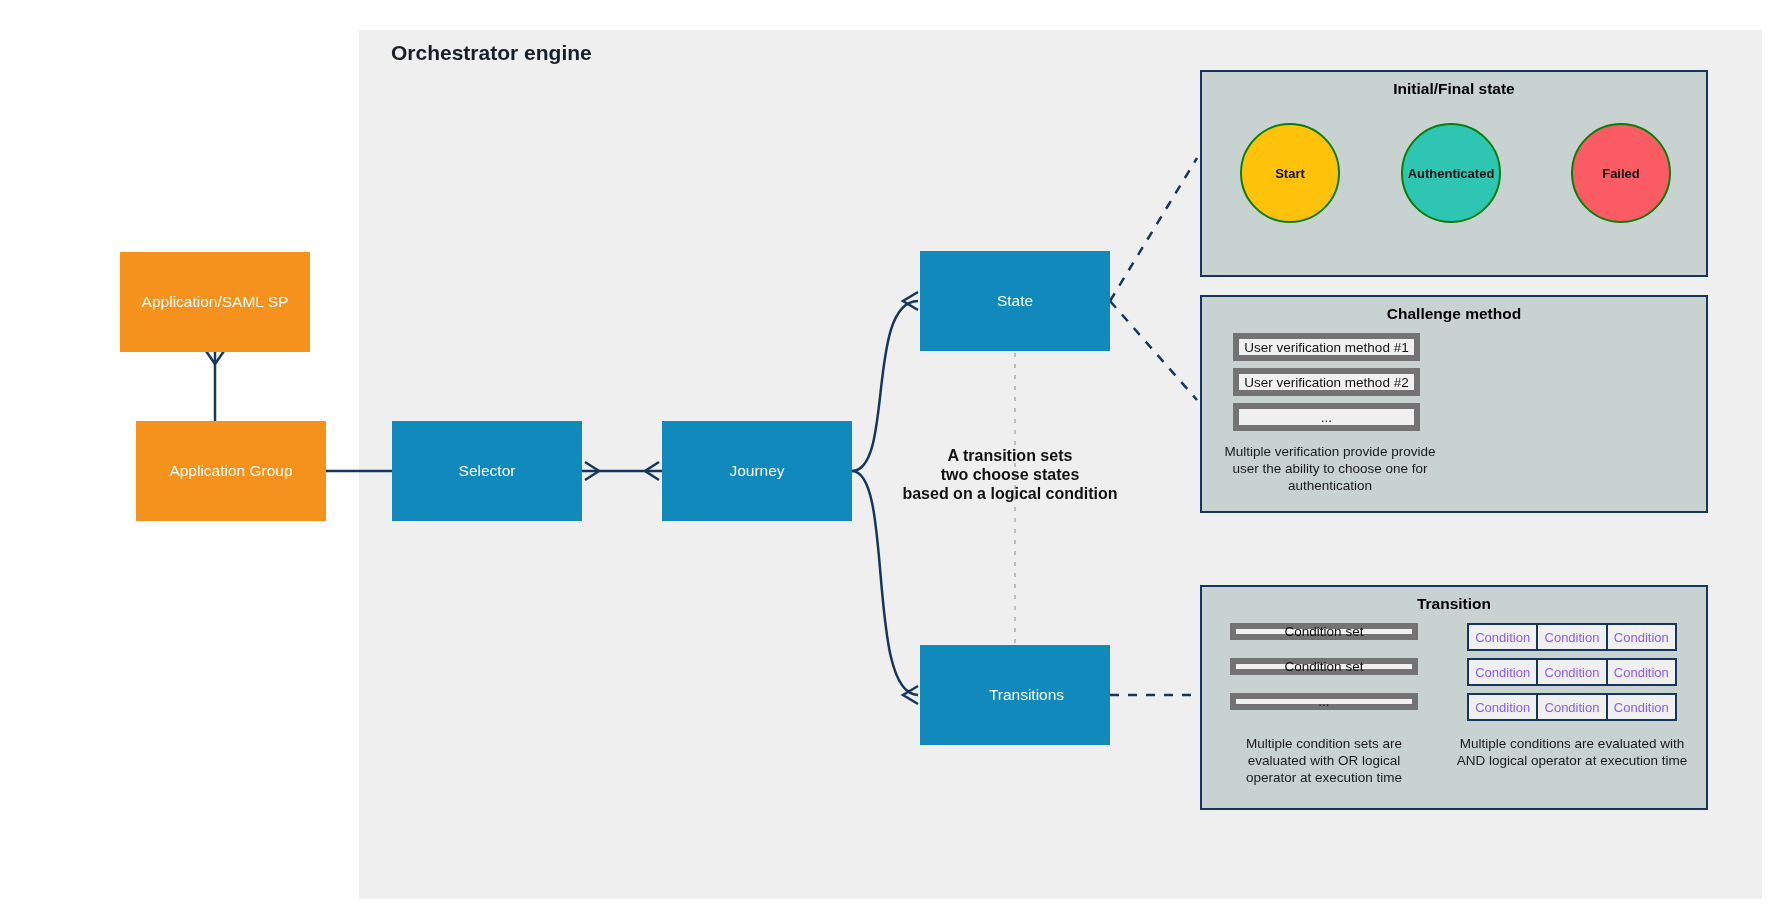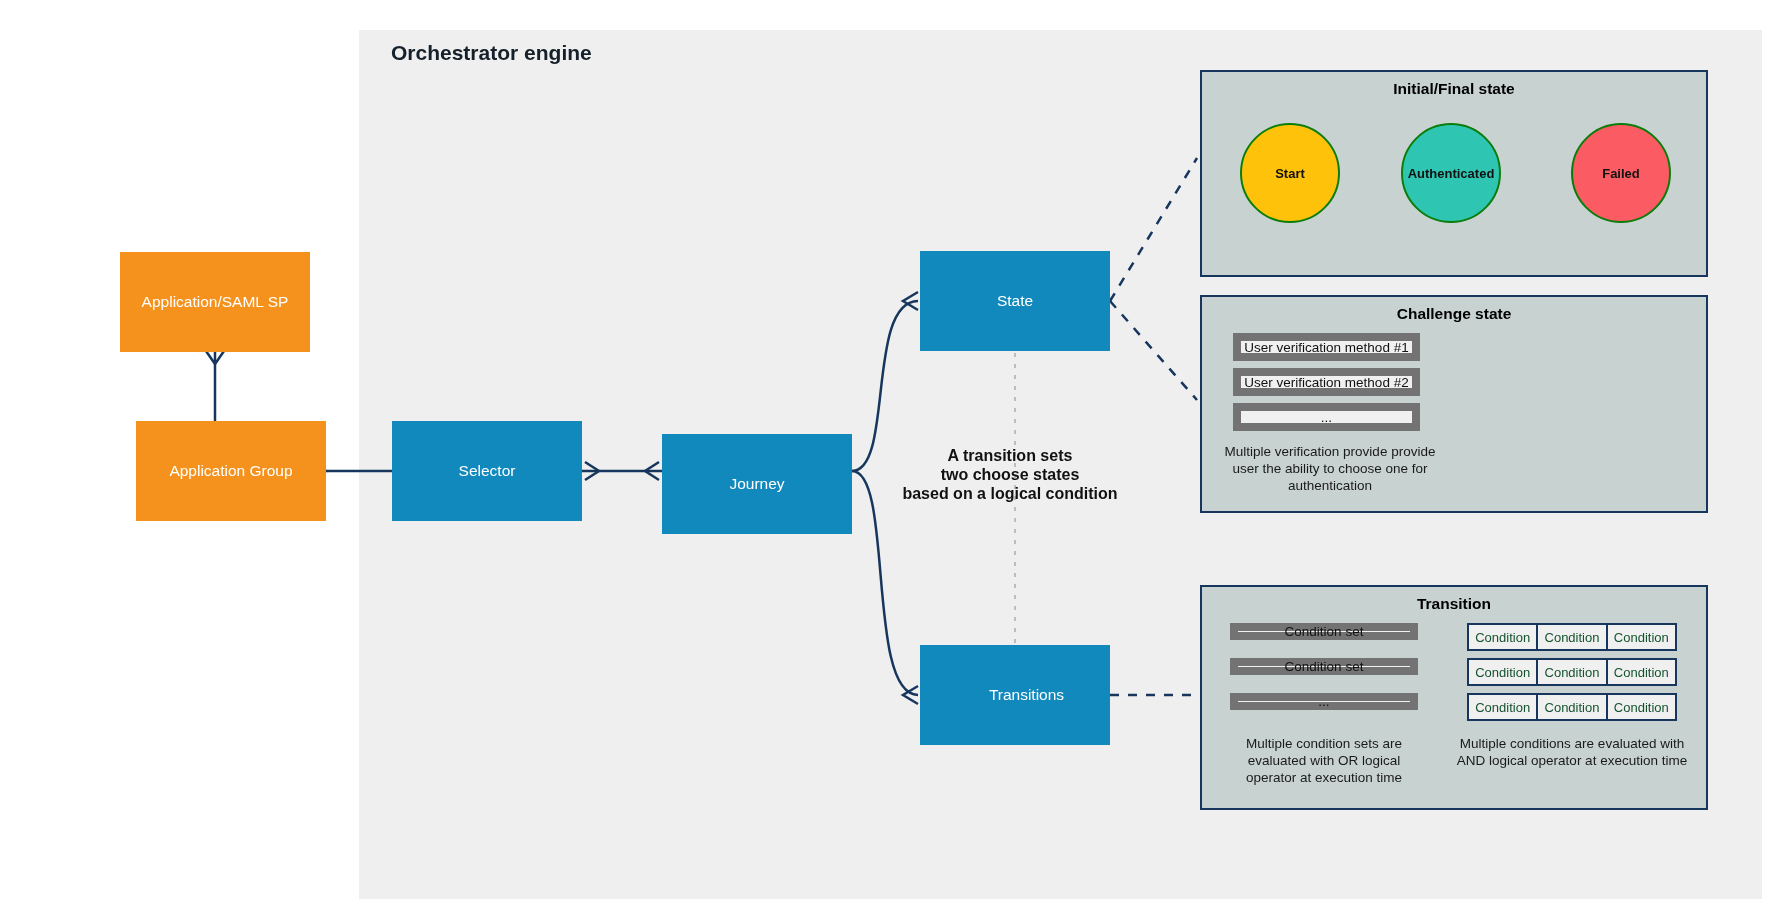--- a/index.html
+++ b/index.html
@@ -10,53 +10,53 @@
   .canvas-bg { position:absolute; left:359px; top:30px; width:1403px; height:869px; background:#efefef; }
   .stage-title { position:absolute; left:391px; top:41px; font-size:21px; font-weight:bold; color:#15202b; }
 
   .node { position:absolute; width:190px; height:100px; display:flex; align-items:center; justify-content:center;
           color:#ffffff; font-size:15.5px; }
   .node.orange { background:#f5921e; }
   .node.blue   { background:#1289bd; }
   #node-app-saml    { left:120px; top:252px; }
   #node-app-group   { left:120px; top:421px;margin-left:16px; }
   #node-selector    { left:392px; top:421px; }
-  #node-journey     { left:662px; top:434px; }
+  #node-journey     { left:662px; top:421px; }
   #node-state       { left:920px; top:251px; }
   #node-transitions { left:920px; top:645px;padding-left:23px; }
 
   .annotation { position:absolute; left:860px; top:446px; width:300px; text-align:center;
                 font-weight:bold; font-size:16px; line-height:19px; color:#111111; }
 
   .panel { position:absolute; background:#c8d3d1; border:2px solid #17365d; }
   .panel-title { text-align:center; font-weight:bold; font-size:15.5px; color:#000000; margin-top:8px; }
   #panel-initial    { left:1200px; top:70px;  width:508px; height:207px; }
   #panel-challenge  { left:1200px; top:295px; width:508px; height:218px; }
   #panel-transition { left:1200px; top:585px; width:508px; height:225px; }
 
   .state-circle { position:absolute; width:100px; height:100px; border-radius:50%;
                   border:2px solid #0b7d0b; display:flex; align-items:center; justify-content:center;
                   font-weight:bold; font-size:13px; color:#111111; white-space:nowrap; }
   .state-circle.c-start { background:#ffc20a; left:38px;  top:51px; }
   .state-circle.c-auth  { background:#2ec6b2; left:199px; top:51px; }
   .state-circle.c-fail  { background:#fb5b62; left:369px; top:51px; }
 
-  .inner-box { position:absolute; background:#f0f0f0; border:8px solid #737373;
+  .inner-box { position:absolute; background:#f0f0f0; border:6px solid #737373;
                display:flex; align-items:center; justify-content:center;
                font-size:13.5px; color:#111111; }
   .method-box  { left:31px; width:187px; height:28px; }
   #method-1 { top:36px; } #method-2 { top:71px; } #method-3 { top:106px; }
 
   .condset-box { left:28px; width:188px; height:17px; }
   #condset-1 { top:36px; } #condset-2 { top:71px; } #condset-3 { top:106px; }
 
   .cond-row { position:absolute; left:265px; width:210px; height:28px; display:flex; }
   #cond-row-1 { top:36px; } #cond-row-2 { top:71px; } #cond-row-3 { top:106px; }
   .cond-cell { flex:1 1 0; background:#f0f0f0; border:2px solid #17365d;
-               display:flex; align-items:center; justify-content:center; font-size:13px; color:#14532d; }
+               display:flex; align-items:center; justify-content:center; font-size:13px; color:#8b5cf6; }
   .cond-cell + .cond-cell { margin-left:-2px; }
 
   .caption { position:absolute; text-align:center; font-size:13.5px; line-height:17px; color:#1a1a1a; }
   #caption-challenge { left:20px;  top:146px; width:216px; }
   #caption-or        { left:20px;  top:148px; width:204px; }
   #caption-and       { left:250px; top:148px; width:240px; }
 
   svg.overlay { position:absolute; left:0; top:0; width:1780px; height:920px; pointer-events:none; }
   .ln  { stroke:#17365d; stroke-width:2.5; fill:none; }
   .lnd { stroke:#17365d; stroke-width:2.5; fill:none; stroke-dasharray:9 9; }
@@ -126,21 +126,21 @@
     </div>
     <div class="state-circle c-start">
       <span>Start</span>
     </div>
     <div class="state-circle c-fail">
       <span>Failed</span>
     </div>
   </div>
 
   <div id="panel-challenge" class="panel">
-    <div class="panel-title">Challenge state</div>
+    <div class="panel-title">Challenge method</div>
     <div id="method-1" class="inner-box method-box">User verification method #1</div>
     <div id="method-2" class="inner-box method-box">User verification method #2</div>
     <div id="method-3" class="inner-box method-box">...</div>
     <div id="caption-challenge" class="caption">Multiple verification provide provide user the ability to choose one for authentication</div>
   </div>
 
   <div id="panel-transition" class="panel">
     <div class="panel-title">Transition</div>
 
     <div id="condset-1" class="inner-box condset-box">Condition set</div>

